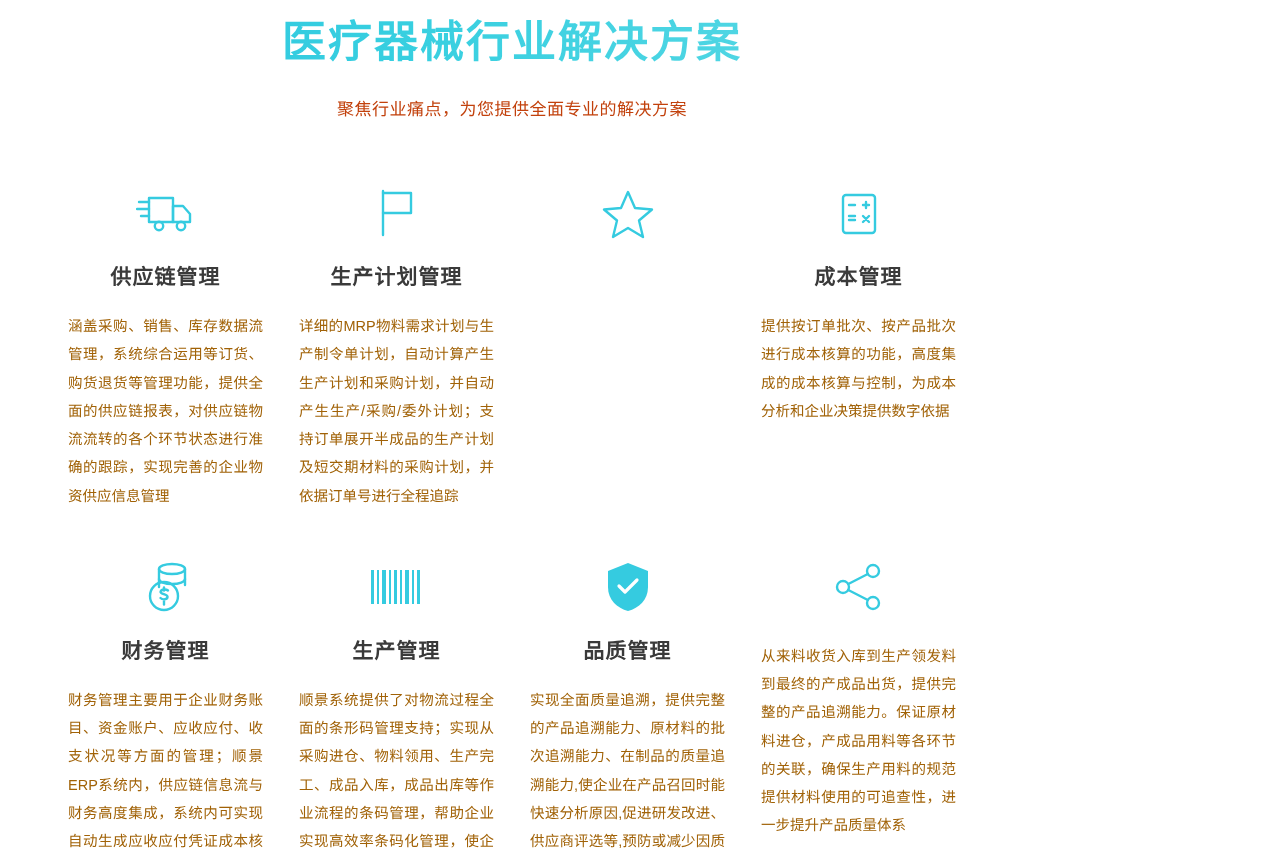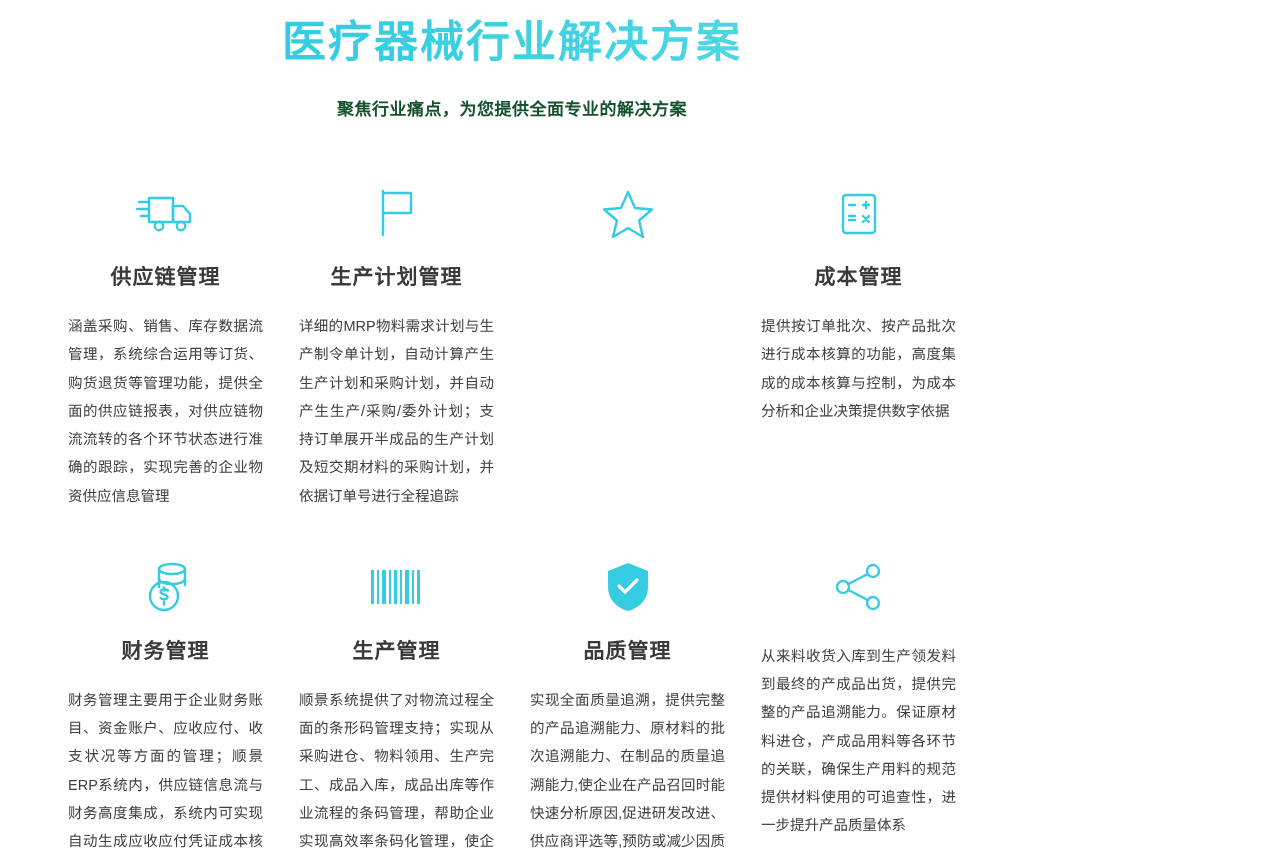--- a/index.html
+++ b/index.html
@@ -31,23 +31,23 @@
     margin: 0;
     background: linear-gradient(90deg, #2ec6e0 0%, #37cfe0 40%, #62dbe6 100%);
     -webkit-background-clip: text;
     background-clip: text;
     color: #3ccbe2;
     -webkit-text-fill-color: transparent;
     line-height: 1.25;
   }
   .subtitle {
     font-size: 17px;
-    color: #14532d;
+    color: #c2410c;
     margin: 26px 0 0 0;
-    font-weight: bold;
+    font-weight: normal;
     letter-spacing: 0.5px;
   }
   .grid {
     margin-top: 60px;
     display: grid;
     grid-template-columns: repeat(4, 1fr);
     grid-template-rows: auto auto;
     column-gap: 0px;
     row-gap: 44px;
     padding: 0 50px;
@@ -70,21 +70,21 @@
   .card-title {
     font-size: 21px;
     font-weight: bold;
     color: #3a3a3a;
     margin: 14px 0 0 0;
     letter-spacing: 1px;
   }
   .card-desc {
     font-size: 14.5px;
     line-height: 1.95;
-    color: #404040;
+    color: #a16207;
     margin: 22px 0 0 0;
     text-align: justify;
     text-align-last: left;
     letter-spacing: 0px;
   }
   .row2 .card-desc {
     margin-top: 22px;
   }
 </style>
 </head>

